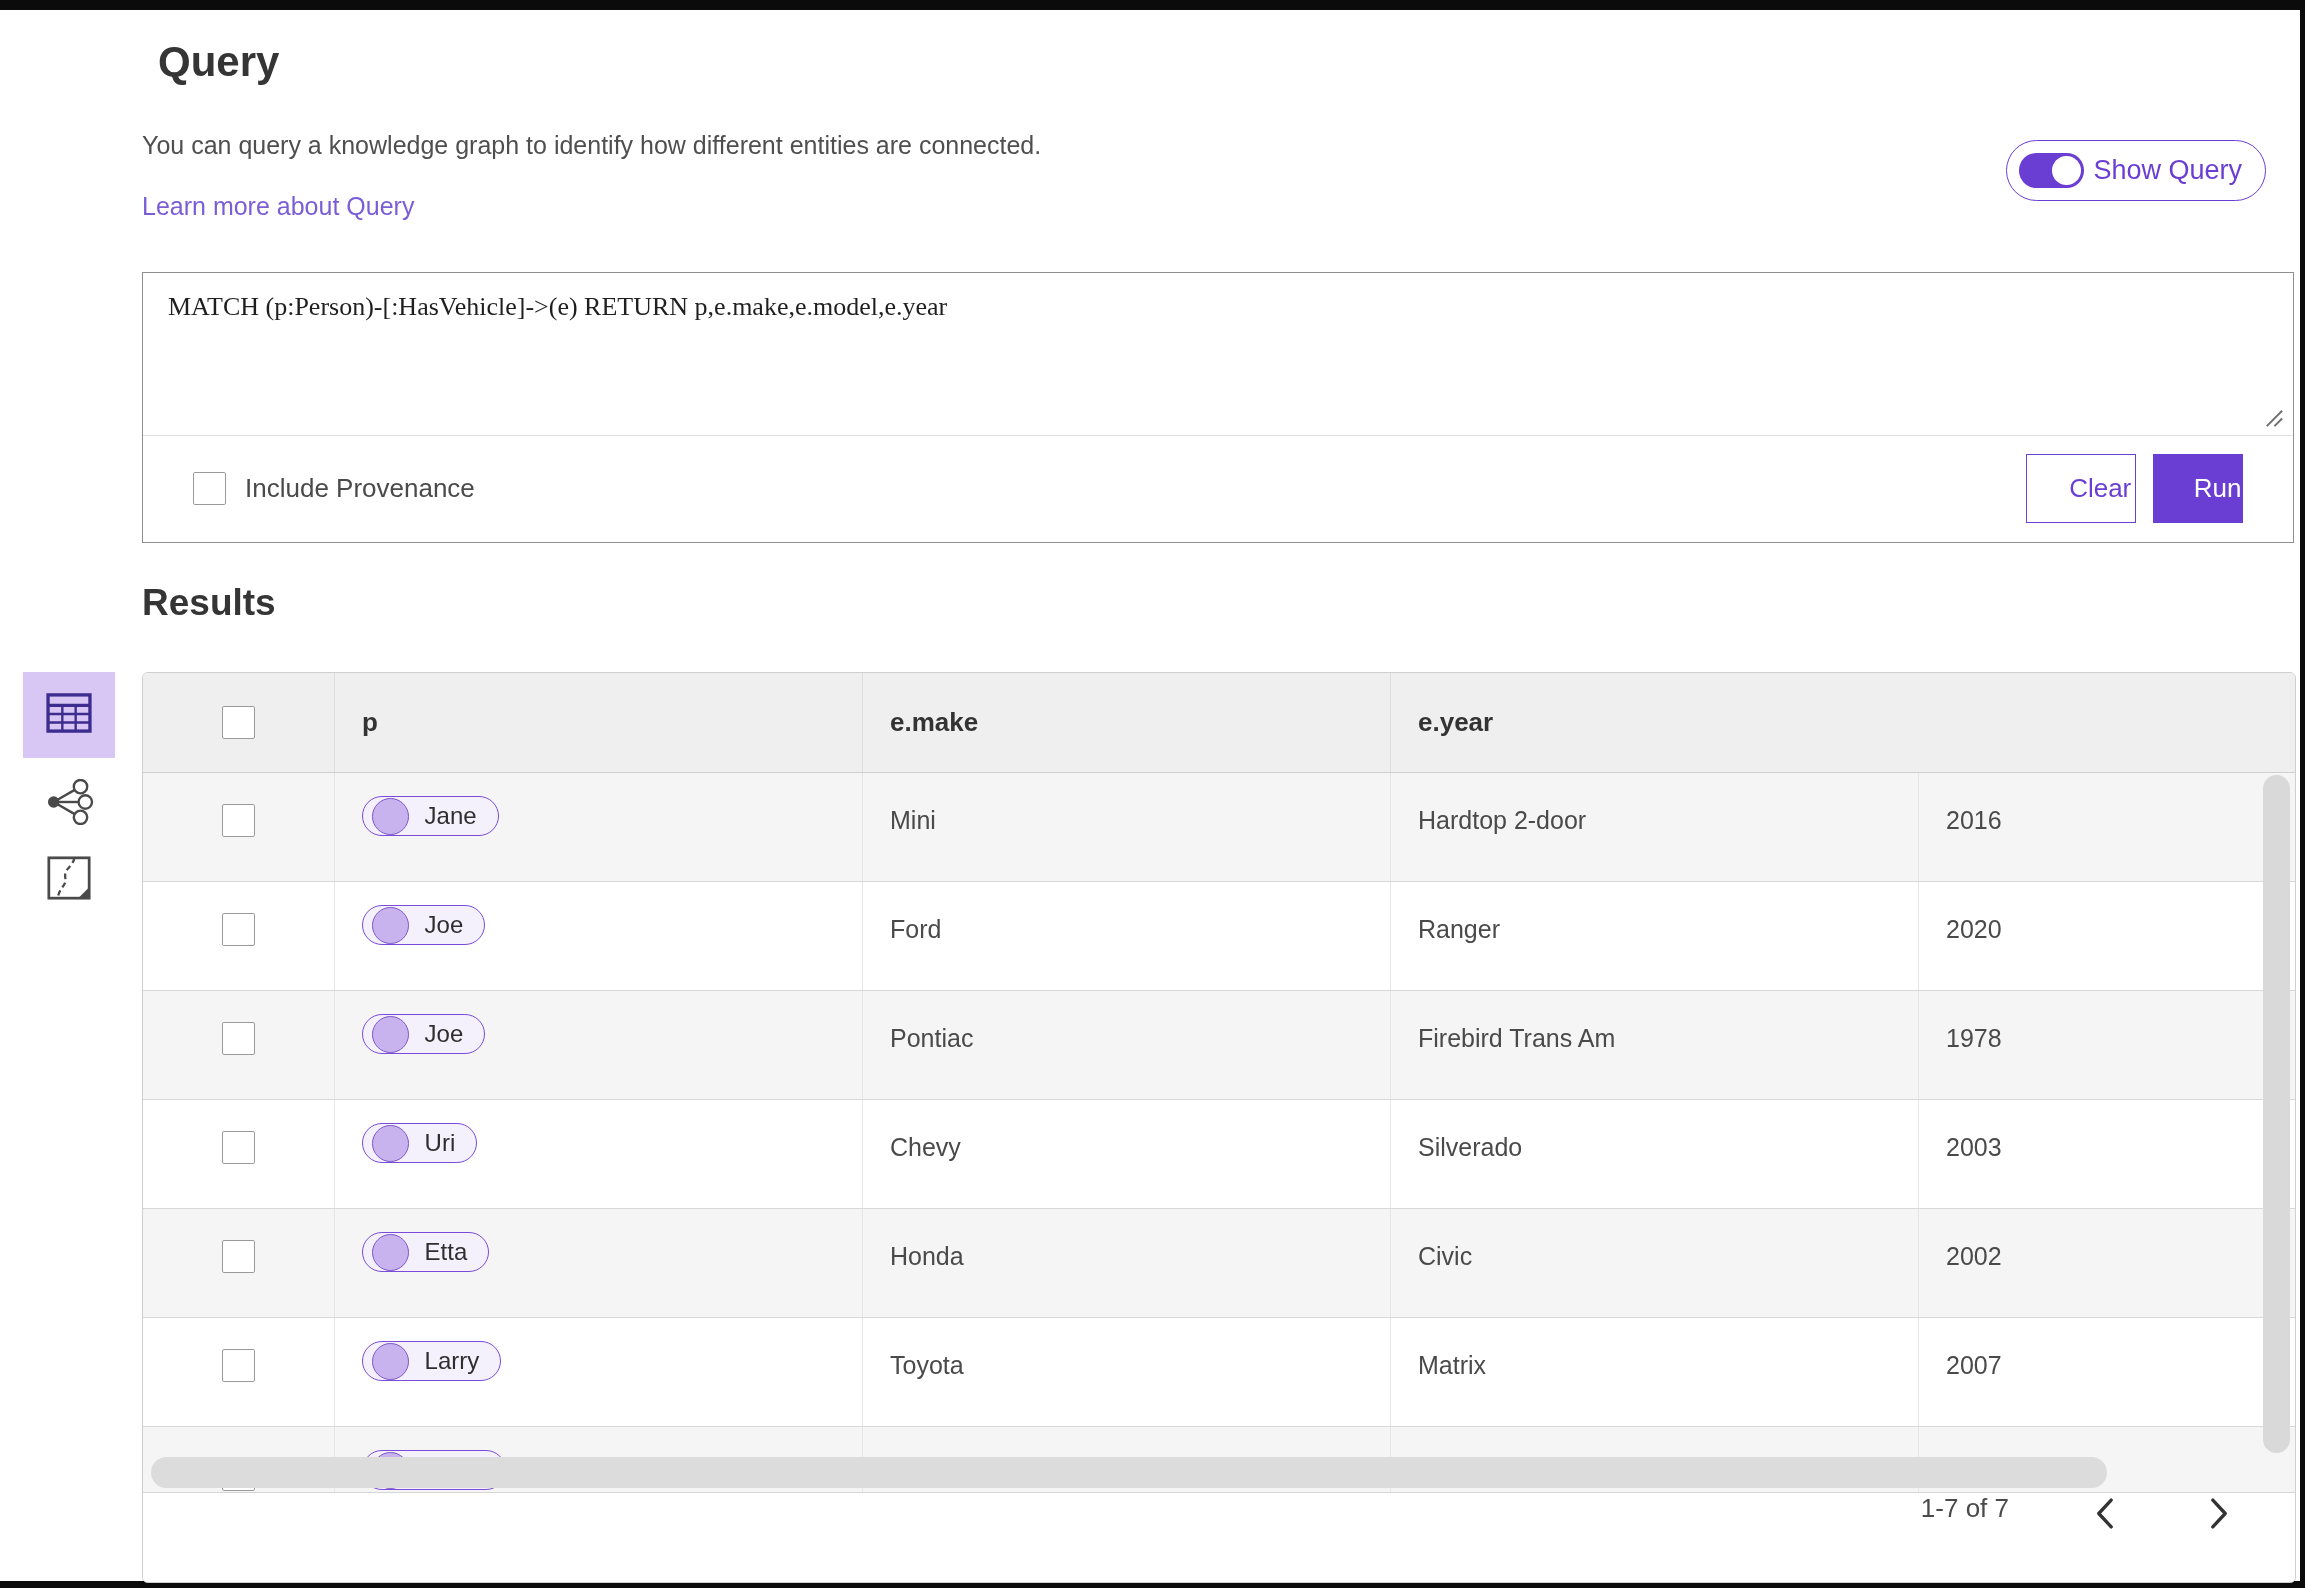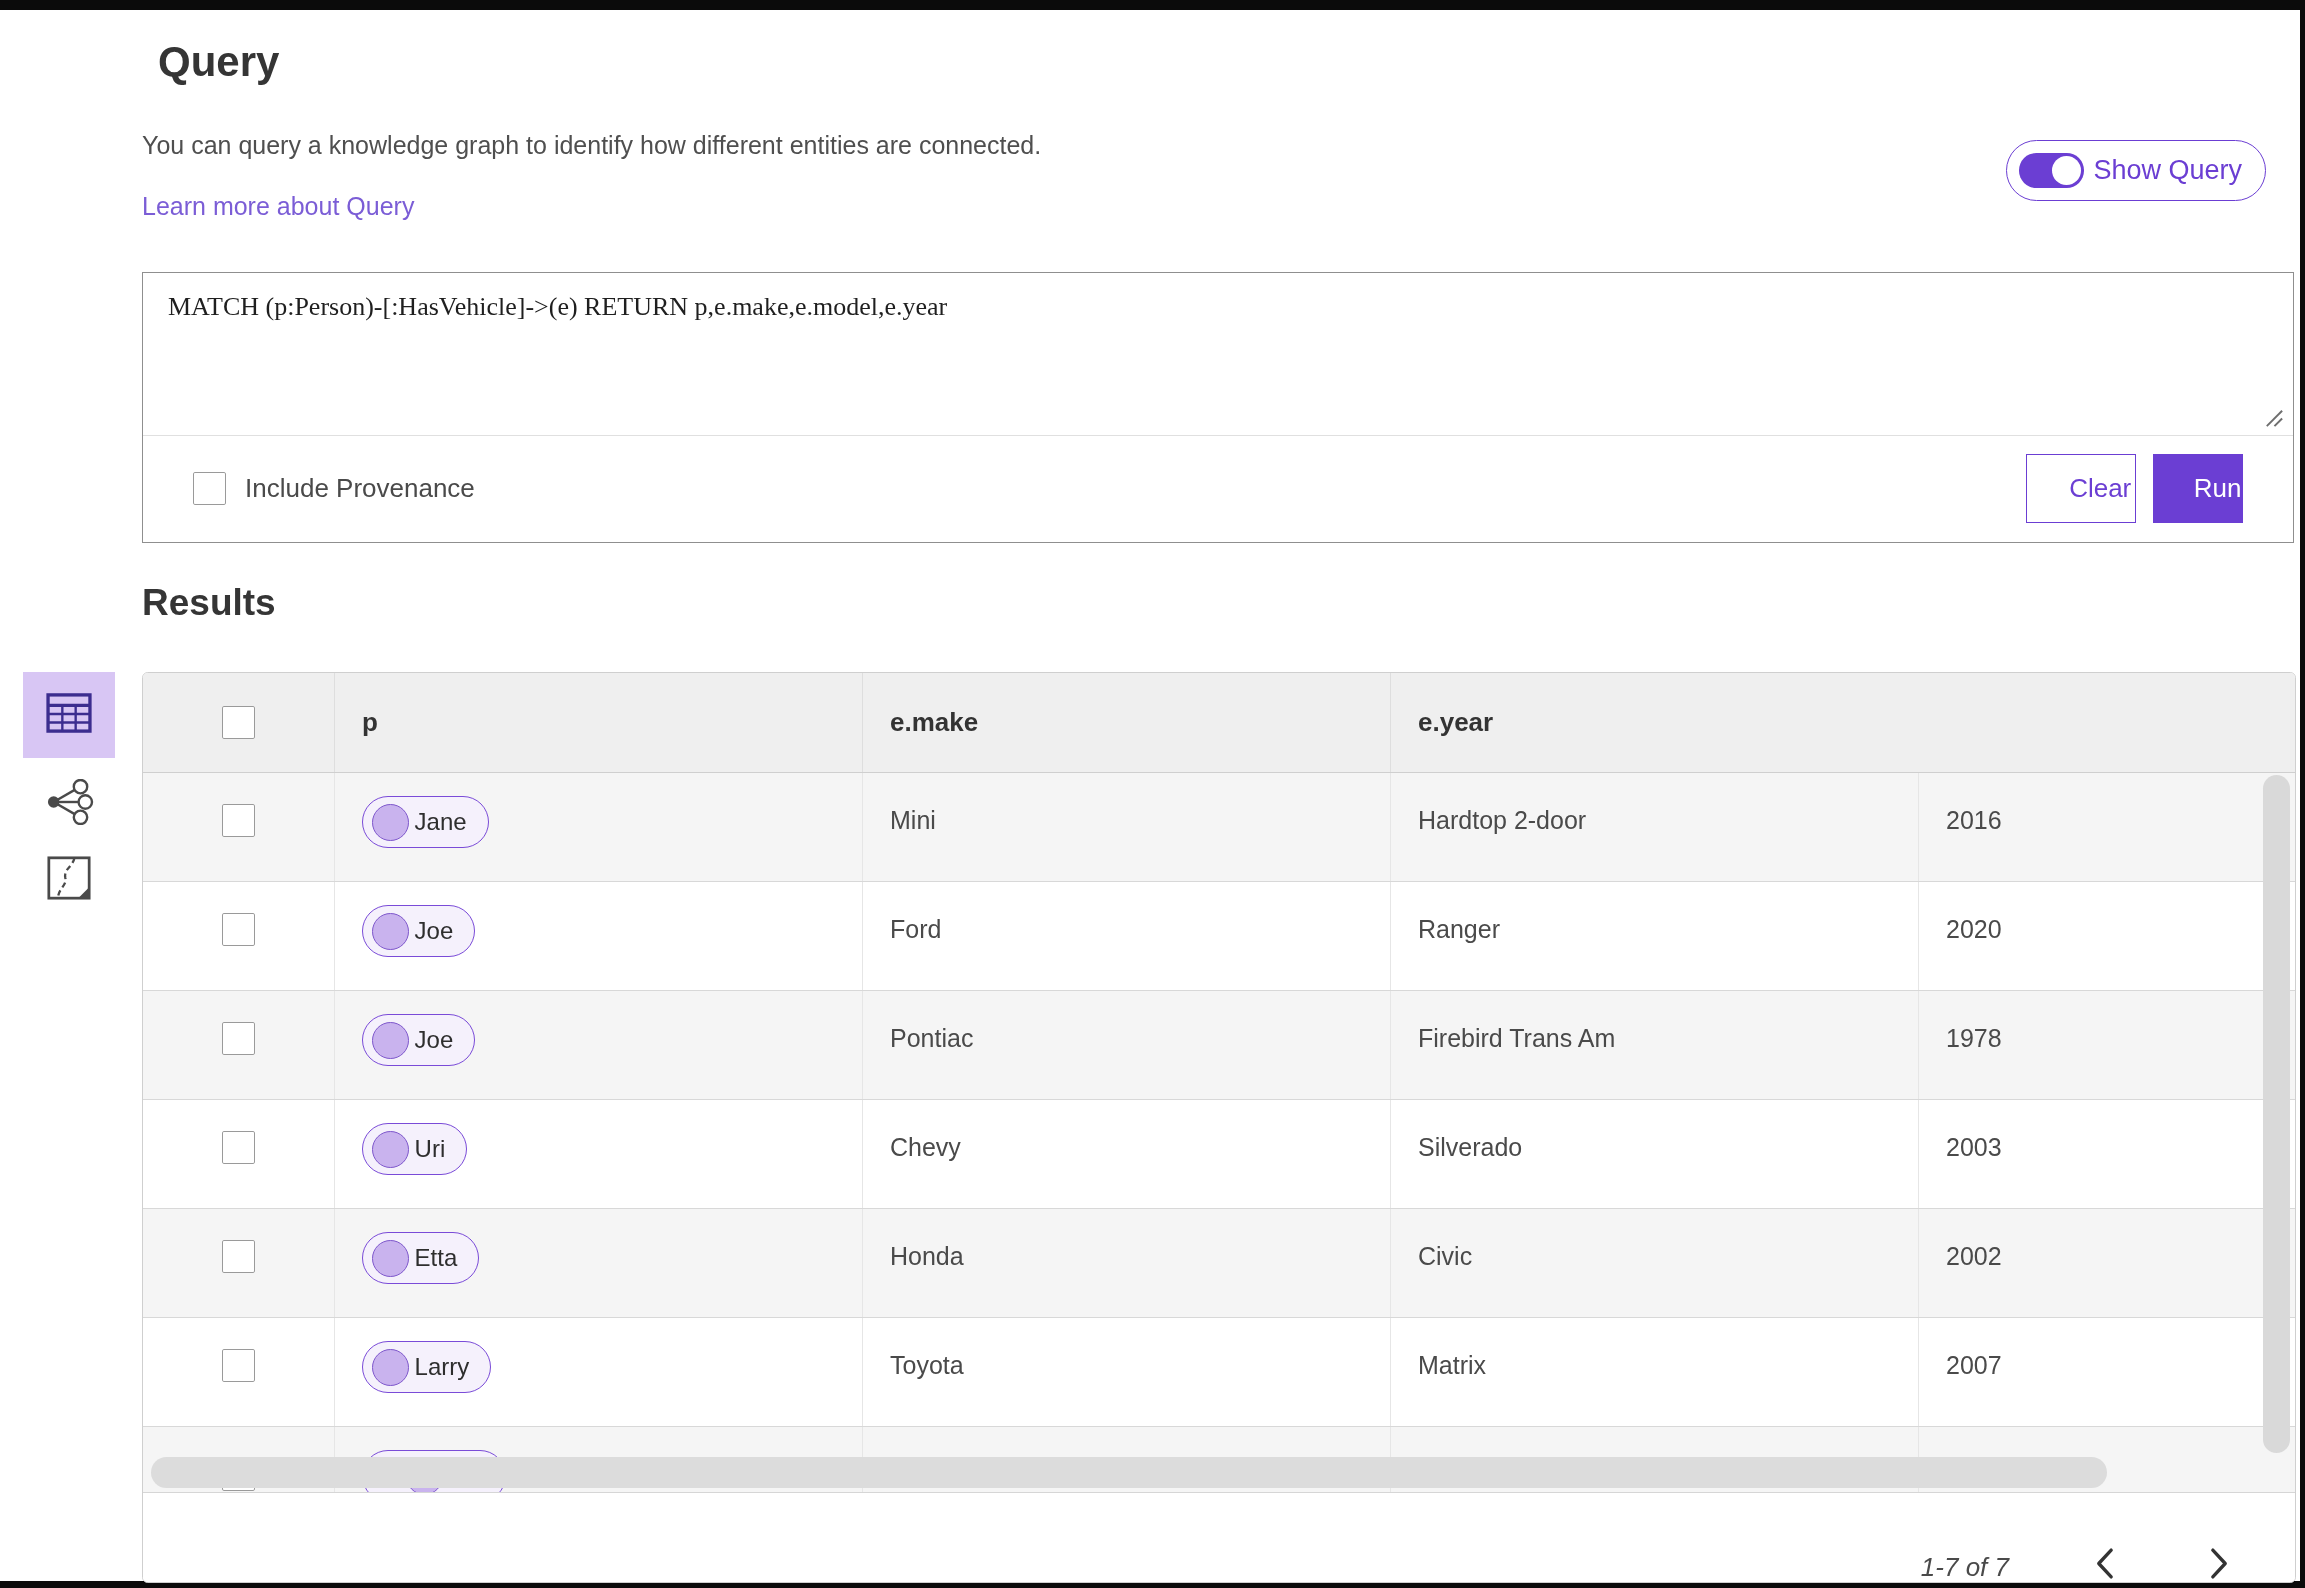--- a/index.html
+++ b/index.html
@@ -63,33 +63,33 @@
   .trow { display:flex; height:109px; border-bottom:1px solid #d8d8d8; background:#fff;
           font-size:25px; color:#4a4a4a; }
   .trow.alt { background:#f5f5f5; }
   .trow .col-check { align-items:flex-start; padding-top:31px; display:flex;
                      border-right:1px solid #e6e6e6; }
   .tcell { padding-top:33px; }
   .trow .col-p { padding-top:23px; border-right:1px solid #e6e6e6; }
   .trow .col-make, .trow .col-model { border-right:1px solid #e6e6e6; }
   .trow.partial { height:67px; border-bottom:none; }
 
-  .pill { display:inline-flex; align-items:center; gap:6px; height:52px; padding:0 21px 0 8.6px;
-          border:1.9px solid #7a4bd8; border-radius:27px; background:#f5f1fc; cursor:pointer;justify-content:center; }
+  .pill { display:inline-flex; align-items:center; gap:16px; height:40px; padding:0 21px 0 8.6px;
+          border:1.9px solid #7a4bd8; border-radius:27px; background:#f5f1fc; cursor:pointer; }
   .pill-circle { width:37px; height:37px; border-radius:50%; background:#c9b3ee; border:1.9px solid #7e57cc; flex:none; }
   .pill-label { font-size:24px; color:#2e2e2e; white-space:nowrap; }
   .pill.stub { min-width:144px; }
 
   .h-scrollbar { position:absolute; left:7.7px; top:784px; width:1956px; height:31px;
                  background:#dcdcdc; border-radius:15.4px; }
   .v-scrollbar { position:absolute; right:4.8px; top:102px; width:27px; height:678px;
                  background:#d9d9d9; border-radius:13.4px; }
 
-  .tfooter { height:91px; border-top:1px solid #d6d6d6; background:#fff; display:flex; align-items:flex-end;
-             justify-content:flex-end; gap:75px; padding-right:56px; font-size:26px; color:#4a4a4a;font-style:italic; }
+  .tfooter { height:91px; border-top:1px solid #d6d6d6; background:#fff; display:flex; align-items:flex-start;
+             justify-content:flex-end; gap:75px; padding-right:56px; font-size:26px; color:#4a4a4a; }
   .page-chevron { width:40px; height:40px; display:flex; align-items:center; justify-content:center; cursor:pointer; }
 </style>
 </head>
 <body>
 
 <div id="screen">
   <div class="edge-top"></div>
   <div class="edge-bottom"></div>
   <div class="edge-right"></div>
 

